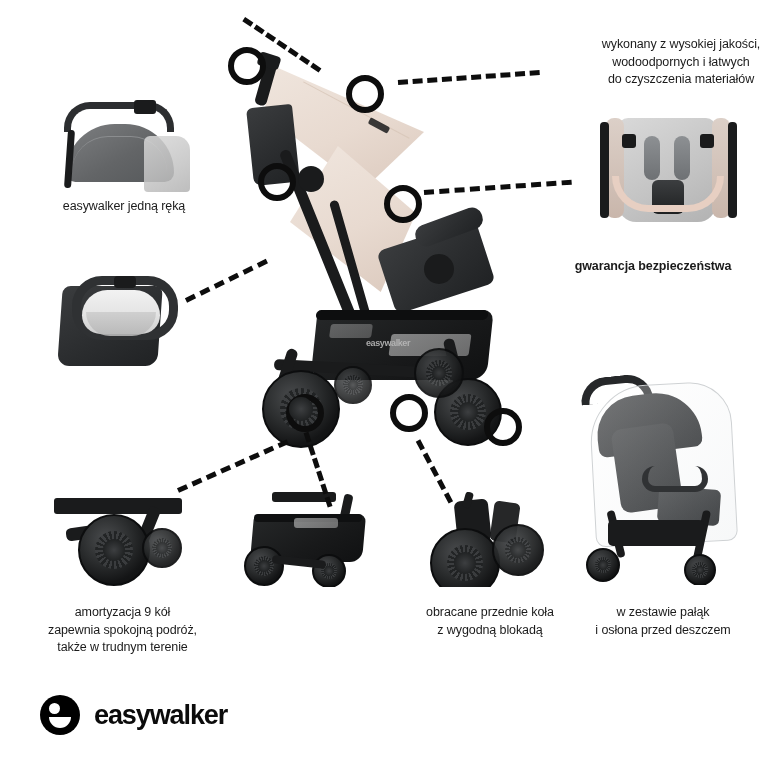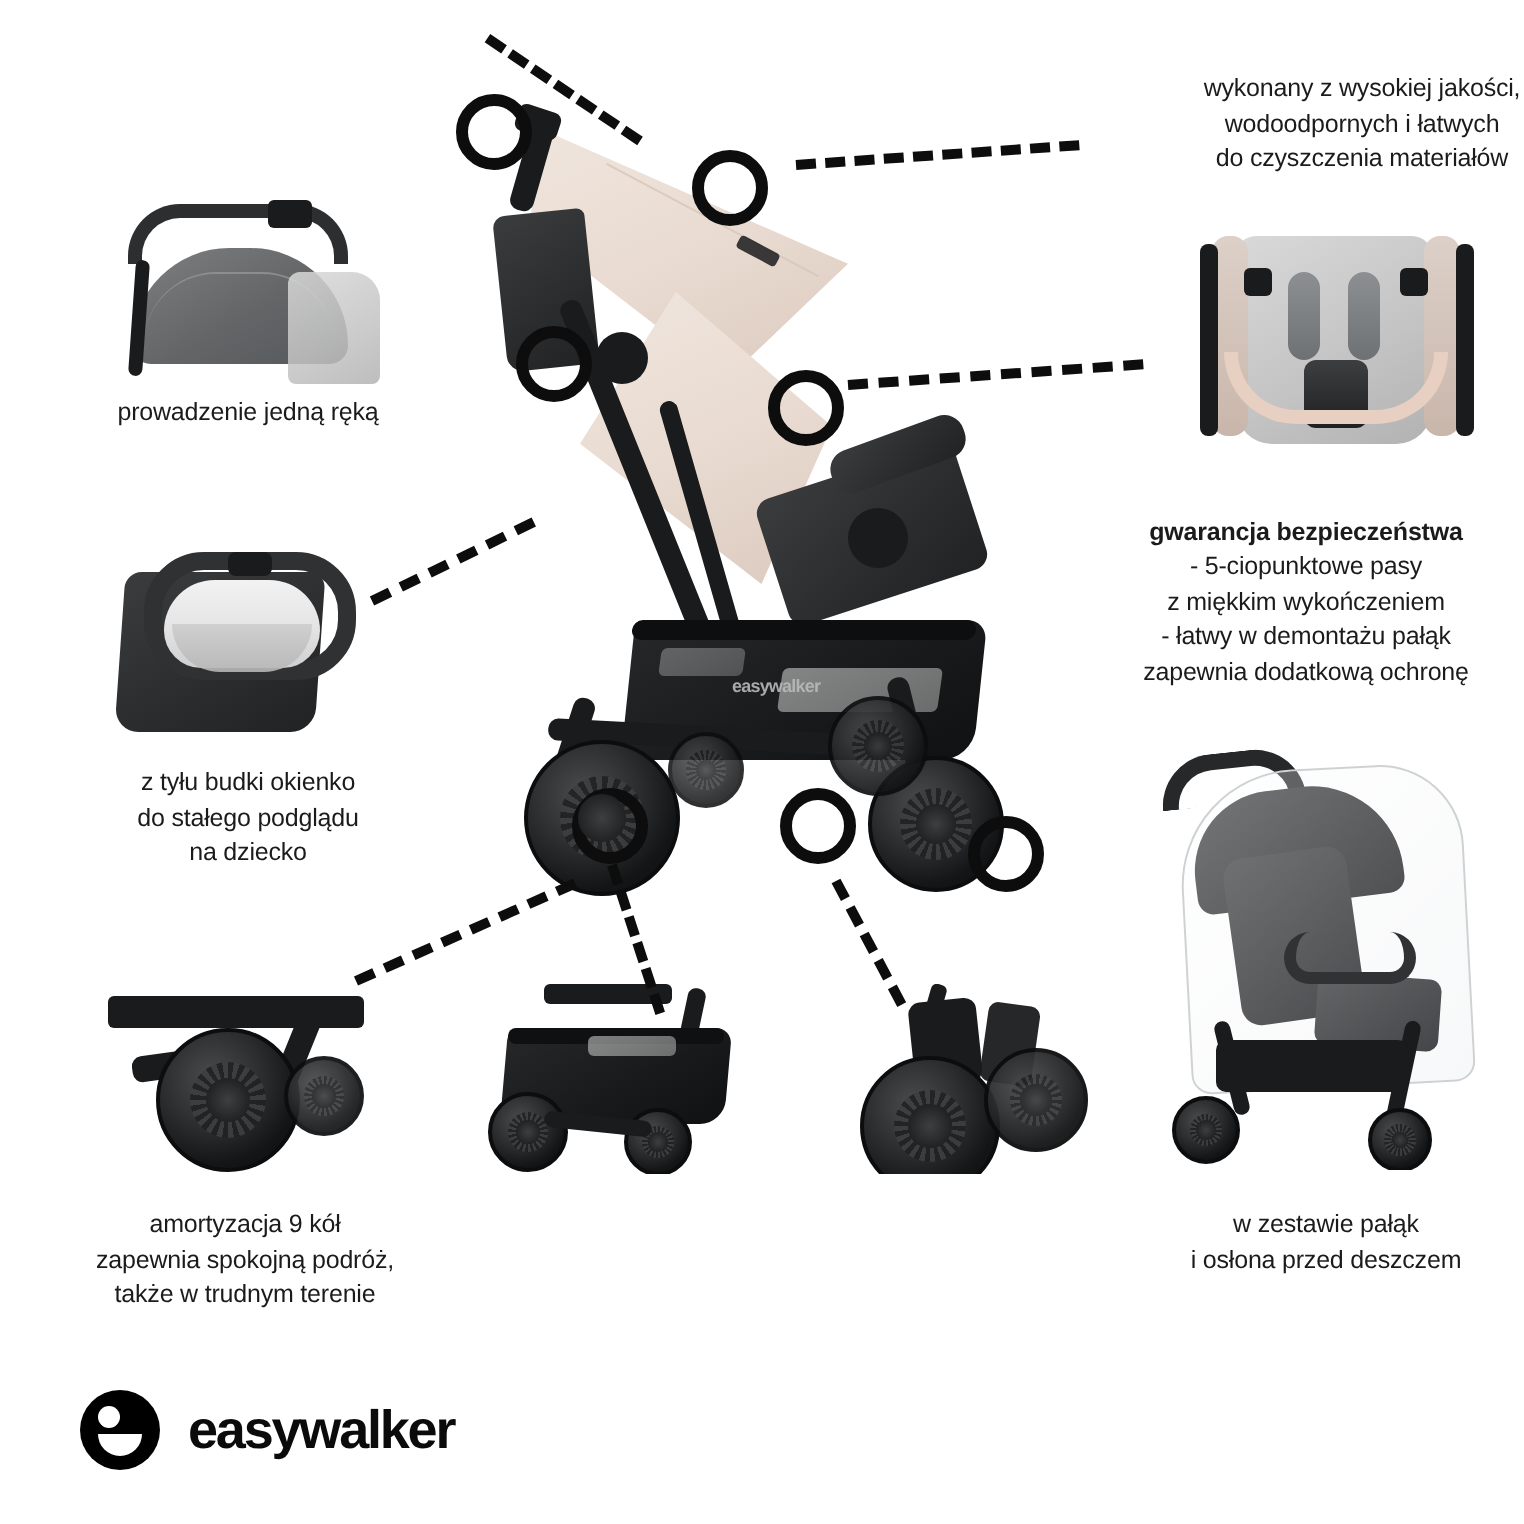--- a/index.html
+++ b/index.html
@@ -106,34 +106,31 @@
     <div class="abs" style="left:12px; top:2px; width:110px; height:30px; border:7px solid #2c2e30; border-bottom:none; border-radius:26px 26px 0 0;"></div>
     <div class="abs frame-black" style="left:82px; top:0px; width:22px; height:14px; border-radius:3px;"></div>
 
     <div class="abs fab-grey" style="left:14px; top:24px; width:108px; height:58px; border-radius:52px 52px 10px 10px;"></div>
     <div class="abs" style="left:20px; top:36px; width:95px; height:36px; border-top:1px solid #8b8d8f; border-radius:46px 46px 0 0;"></div>
 
     <div class="abs fab-mesh" style="left:92px; top:36px; width:46px; height:56px; border-radius:6px 14px 4px 4px; opacity:.85;"></div>
 
     <div class="abs frame-black" style="left:14px; top:30px; width:7px; height:58px; border-radius:4px; transform:rotate(4deg);"></div>
   </div>
-  <div class="caption" style="left:14px; top:198px; width:220px;">prowadzenie jedną ręką</div>
+  <div class="caption" style="left:14px; top:198px; width:220px;">easywalker jedną ręką</div>
 
   <div class="photo" style="left:52px; top:268px; width:148px; height:100px;">
     <div class="abs fab-dark" style="left:8px; top:18px; width:100px; height:80px; border-radius:8px 8px 12px 12px; transform:skewX(-4deg);"></div>
 
     <div class="abs" style="left:20px; top:8px; width:106px; height:64px; border:9px solid #2f3133; border-radius:30px;"></div>
     <div class="abs frame-black" style="left:62px; top:8px; width:22px; height:12px;"></div>
 
     <div class="abs" style="left:30px; top:22px; width:78px; height:44px; background:linear-gradient(180deg,#f2f2f2 0%,#e4e4e4 55%,#cfcfcf 100%); border-radius:38px 38px 28px 28px;"></div>
     <div class="abs" style="left:34px; top:44px; width:70px; height:24px; background:linear-gradient(180deg,#cdcdcd,#b6b6b6); border-radius:0 0 30px 30px; opacity:.9;"></div>
   </div>
-  <div class="caption" style="left:14px; top:383px; width:220px;">z tyłu budki okienko
-do stałego podglądu
-na dziecko</div>
 
   <div class="photo" style="left:46px; top:492px; width:160px; height:95px;">
     <div class="abs frame-black" style="left:8px; top:6px; width:128px; height:16px; border-radius:3px;"></div>
     <div class="abs frame-black" style="left:96px; top:14px; width:12px; height:42px; transform:rotate(22deg); border-radius:4px;"></div>
     <div class="abs frame-black" style="left:20px; top:34px; width:40px; height:13px; border-radius:5px; transform:rotate(-8deg);"></div>
     <div class="wheel" style="left:32px; top:22px; width:72px; height:72px;"></div>
     <div class="wheel" style="left:96px; top:36px; width:40px; height:40px; opacity:.92;"></div>
   </div>
   <div class="caption" style="left:20px; top:604px; width:205px;">amortyzacja 9 kół
 zapewnia spokojną podróż,
@@ -150,20 +147,22 @@
     <div class="abs frame-black" style="left:34px; top:66px; width:54px; height:8px; border-radius:4px; transform:rotate(6deg);"></div>
   </div>
 
   <div class="photo" style="left:408px; top:492px; width:160px; height:95px;">
     <div class="abs frame-black" style="left:48px; top:8px; width:34px; height:48px; border-radius:6px 6px 14px 14px; transform:rotate(-6deg);"></div>
     <div class="abs frame-black" style="left:84px; top:10px; width:26px; height:40px; border-radius:5px; transform:rotate(8deg); opacity:.95;"></div>
     <div class="wheel" style="left:22px; top:36px; width:70px; height:70px;"></div>
     <div class="wheel" style="left:84px; top:32px; width:52px; height:52px; opacity:.95;"></div>
     <div class="abs frame-black" style="left:56px; top:0px; width:8px; height:16px; border-radius:3px; transform:rotate(16deg);"></div>
   </div>
+  <div class="caption" style="left:395px; top:604px; width:190px;">obracane przednie koła
+z wygodną blokadą</div>
 
   <div class="photo" style="left:572px; top:370px; width:178px; height:215px;">
 
     <div class="abs" style="left:8px; top:6px; width:72px; height:26px; border:8px solid #26282a; border-bottom:none; border-radius:26px 26px 0 0; transform:rotate(-6deg);"></div>
 
     <div class="abs fab-dark" style="left:24px; top:24px; width:104px; height:58px; border-radius:40px 46px 8px 8px; transform:rotate(-7deg);"></div>
 
     <div class="abs fab-dark" style="left:44px; top:56px; width:62px; height:84px; border-radius:10px; transform:rotate(-8deg);"></div>
 
     <div class="abs fab-dark" style="left:86px; top:118px; width:62px; height:36px; border-radius:6px; transform:rotate(4deg);"></div>
@@ -261,24 +260,21 @@
   <div class="ring" style="left:384px; top:185px;"></div>
   <div class="ring" style="left:286px; top:394px;"></div>
   <div class="ring" style="left:390px; top:394px;"></div>
   <div class="ring" style="left:484px; top:408px;"></div>
 
   <div class="caption" style="left:576px; top:36px; width:210px;">wykonany z wysokiej jakości,
 wodoodpornych i łatwych
 do czyszczenia materiałów</div>
 
   <div class="caption" style="left:545px; top:240px; width:216px;">
-    <span class="hd">gwarancja bezpieczeństwa</span><span>- 5-ciopunktowe pasy
-z miękkim wykończeniem
-- łatwy w demontażu pałąk
-zapewnia dodatkową ochronę</span>
+    <span class="hd">gwarancja bezpieczeństwa</span>
   </div>
 
   <div id="logo" style="left:40px; top:695px;">
     <div class="logo-mark">
       <div class="eye"></div>
       <div class="smile"></div>
     </div>
     <div class="logo-word">easywalker</div>
   </div>
 

